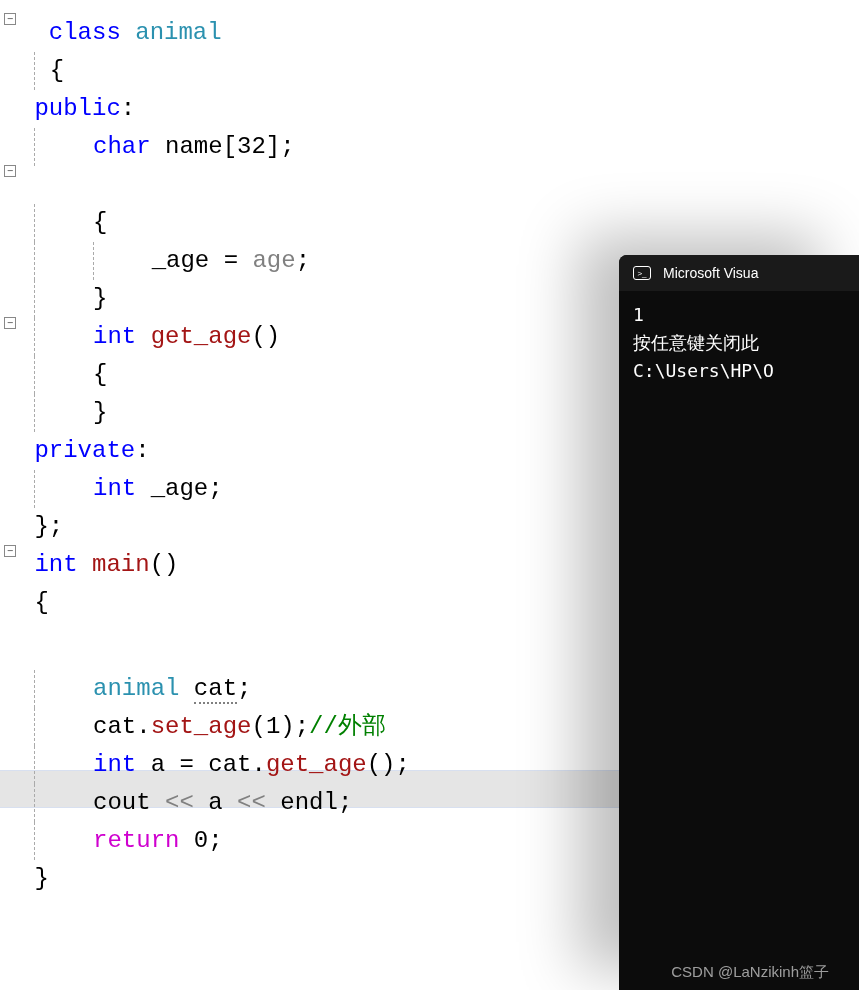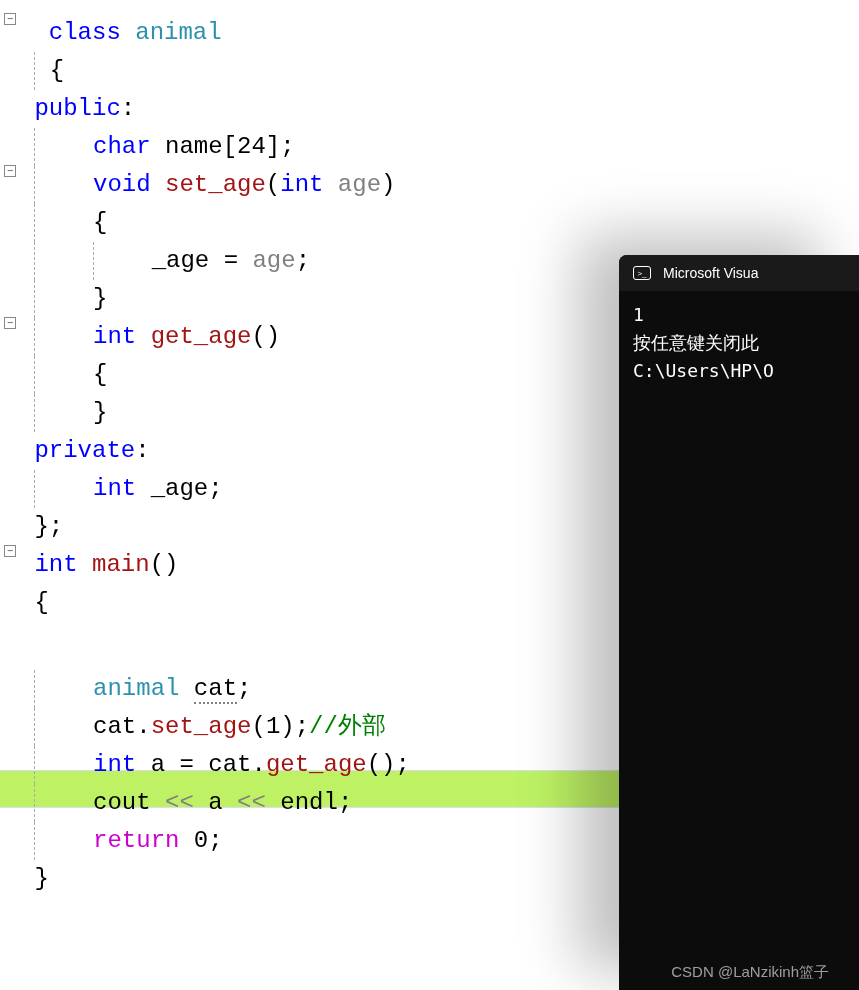--- a/index.html
+++ b/index.html
@@ -17,21 +17,21 @@
       padding-left: 0;
       line-height: 38px;
     }
     .line {
       display: flex;
       align-items: center;
       height: 38px;
       white-space: pre;
     }
     .highlight-line {
-      background: #bef264;
+      background: #e5e5e5;
       border-top: 1px solid #d8e0f0;
       border-bottom: 1px solid #d8e0f0;
     }
     .gutter {
       width: 20px;
       min-width: 20px;
       display: inline-flex;
       align-items: center;
       justify-content: center;
       position: relative;
@@ -137,26 +137,25 @@
     <span class="code-content"> <span class="guide"> </span><span>{</span></span>
   </div>
 
   <div class="line">
     <span class="gutter"><span class="vline"></span></span>
     <span class="code-content"> <span class="kw-blue">public</span><span>:</span></span>
   </div>
 
   <div class="line">
     <span class="gutter"><span class="vline"></span></span>
-    <span class="code-content"> <span class="guide">    </span><span class="kw-blue">char</span><span> name</span><span>[</span><span>24</span><span>];</span></span>
-  </div>
-
-  <div class="line">
-    <span class="gutter"><span class="fold-box">−</span></span>
-    <span class="code-content"> <span class="guide">    </span><span class="kw-blue">void</span><span class="kw-purple"> set_age</span><span>(</span><span class="kw-blue">int</span><span class="kw-gray"> age</span><span>)</span></span>
+    <span class="code-content"> <span class="guide">    </span><span class="kw-blue">char</span><span> name</span><span>[</span><span>32</span><span>];</span></span>
+  </div>
+
+  <div class="line">
+    <span class="gutter"><span class="fold-box">−</span></span>
   </div>
 
   <div class="line">
     <span class="gutter"><span class="vline"></span></span>
     <span class="code-content"> <span class="guide">    </span><span>{</span></span>
   </div>
 
   <div class="line">
     <span class="gutter"><span class="vline"></span></span>
     <span class="code-content"> <span class="guide">    </span><span class="guide">    </span><span>_age </span><span>= </span><span class="kw-gray">age</span><span>;</span></span>

